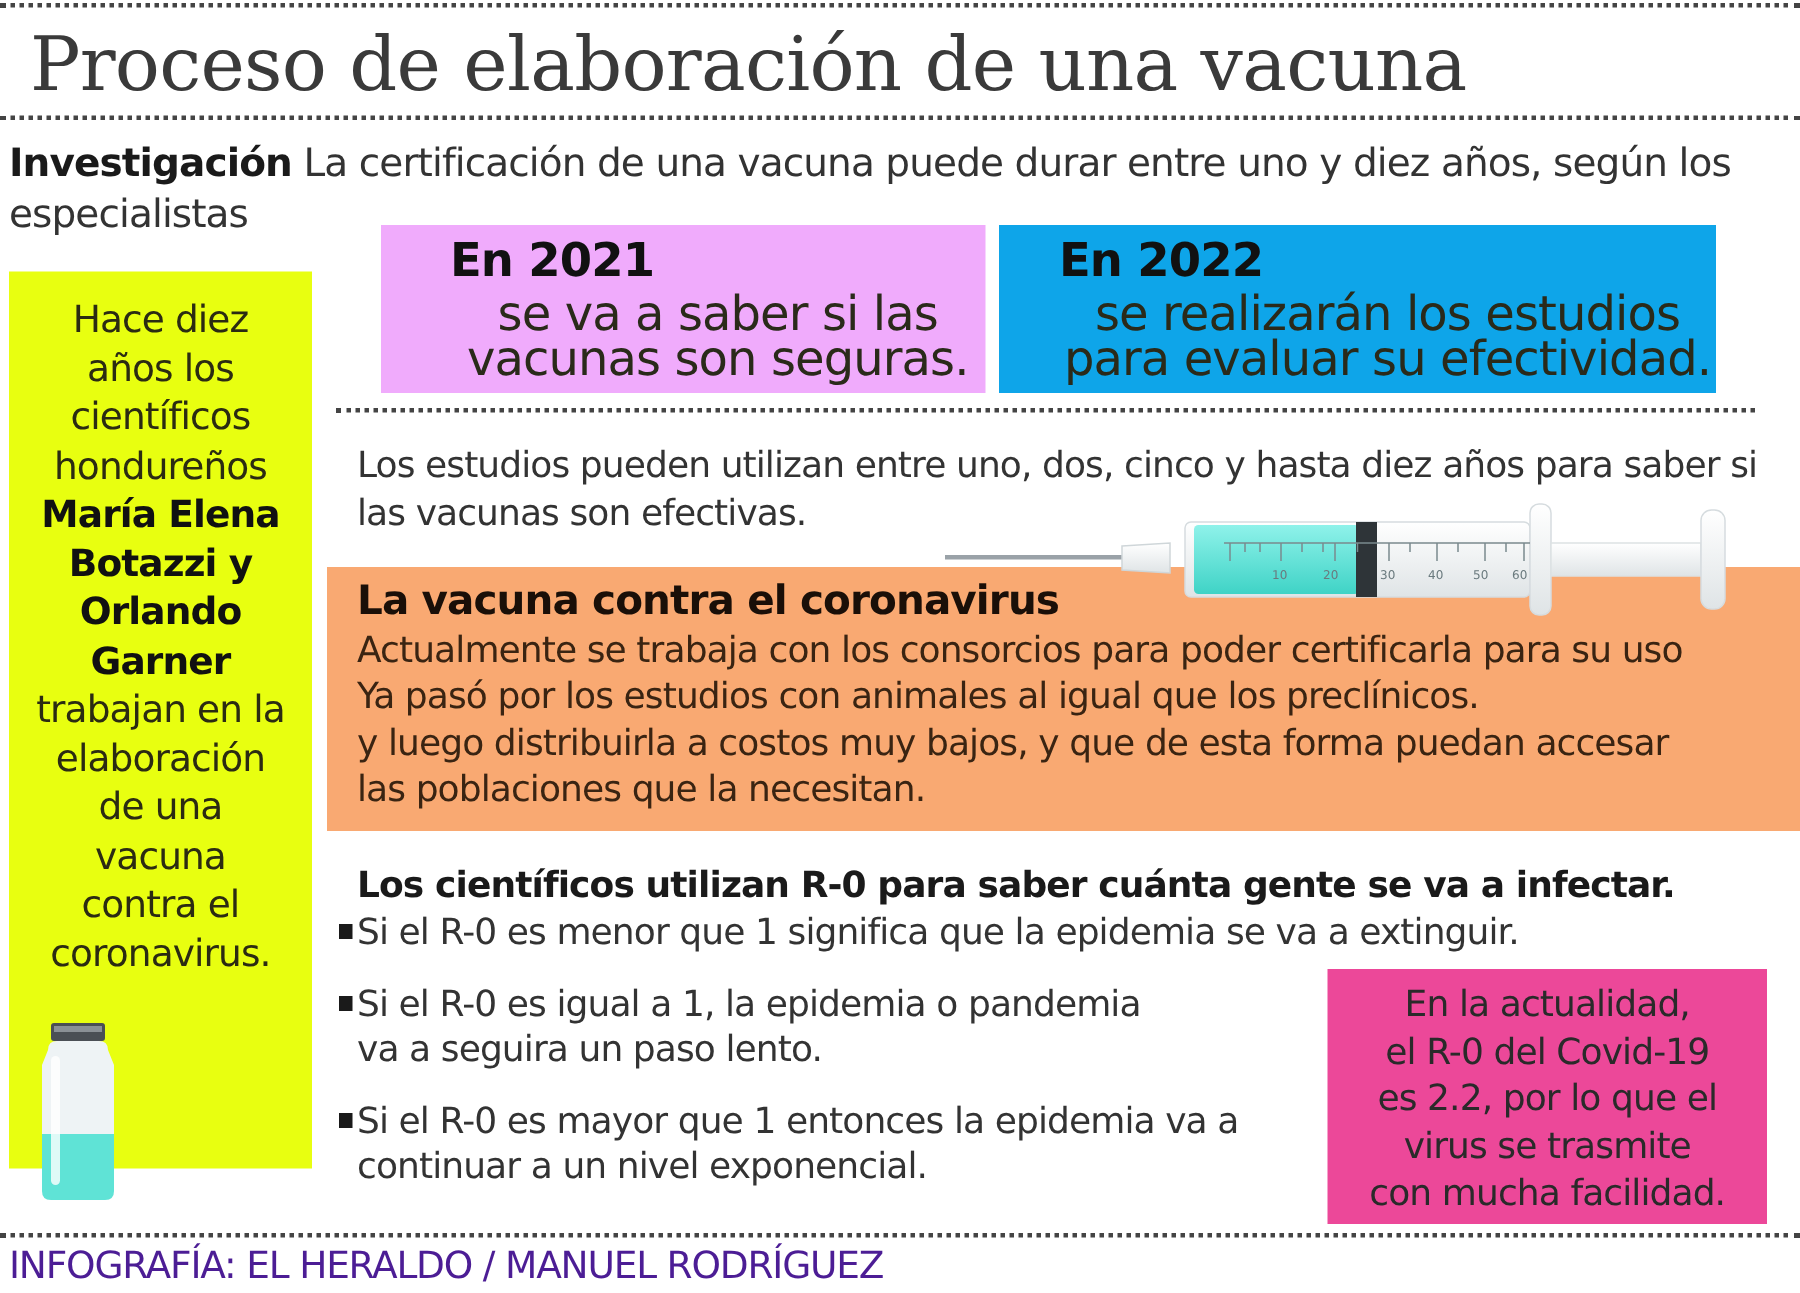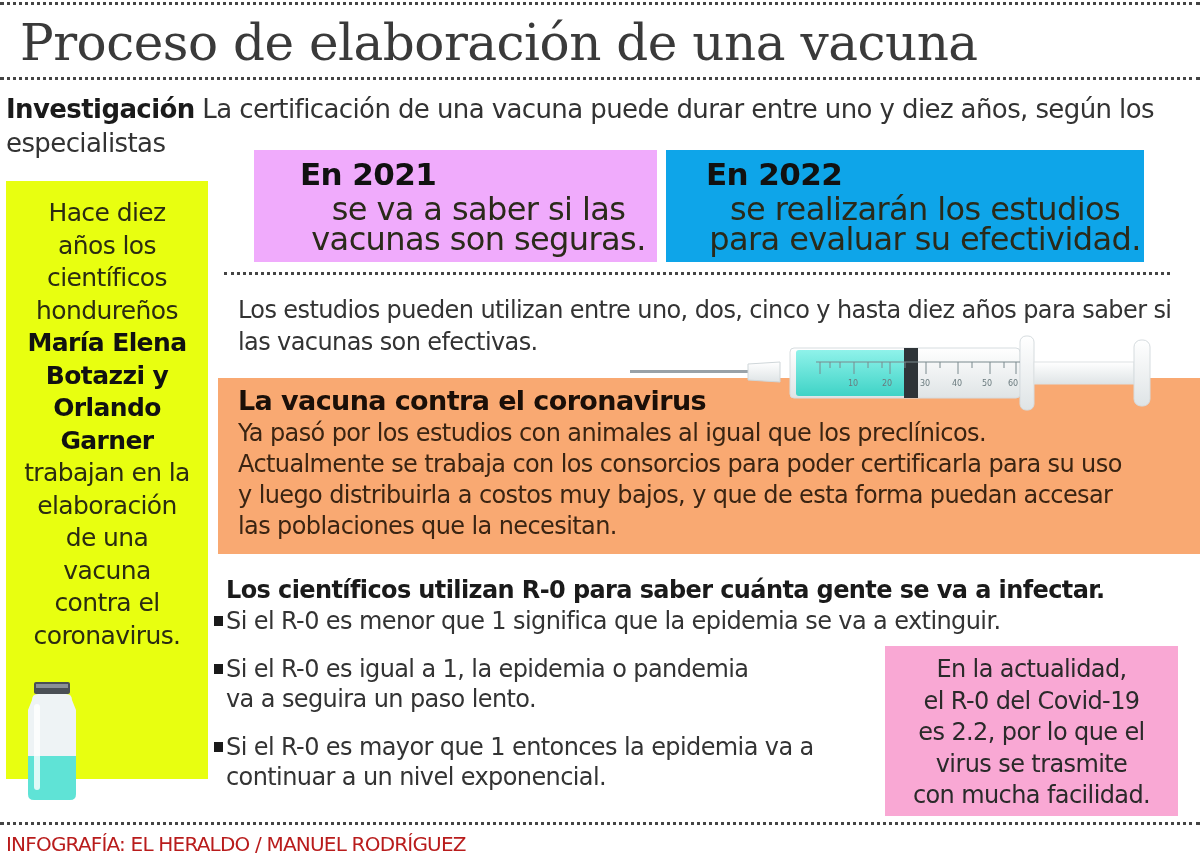--- a/index.html
+++ b/index.html
@@ -48,37 +48,37 @@
   #orange-box {
     position: absolute; left: 218px; top: 378px; width: 982px; height: 176px;
     background: #f9a972;
     padding: 6px 0 0 20px; letter-spacing: -0.6px;
   }
   #orange-box .hd { font-weight: bold; font-size: 27px; line-height: 34px; color: #1a0f08; }
   #orange-box .bd { font-size: 24px; line-height: 31px; color: #3a2412; }
 
   #syringe { position: absolute; left: 620px; top: 330px; width: 560px; height: 90px; }
 
-  #r0 { position: absolute; left: 216px; top: 574px; width: 960px; letter-spacing: -0.6px; }
+  #r0 { position: absolute; left: 228px; top: 574px; width: 960px; letter-spacing: -0.6px; }
   #r0 .hd { font-weight: bold; font-size: 24px; line-height: 32px; color: #1a1a1a; padding-left: 10px; }
   #r0 .item { position: relative; font-size: 24px; line-height: 30px; color: #333; padding-left: 10px; }
   #r0 .item::before { content: ""; position: absolute; left: -2px; top: 10px; width: 9px; height: 10px; background: #1a1a1a; }
   #r0 .i1 { margin-top: 0; }
   #r0 .i2 { margin-top: 18px; width: 560px; }
   #r0 .i3 { margin-top: 18px; width: 600px; }
 
   #covid-box {
     position: absolute; left: 885px; top: 646px; width: 293px; height: 170px;
-    background: #f9a8d4; text-align: center;
+    background: #ec4899; text-align: center;
     font-size: 24px; line-height: 31.5px; color: #2a2a2a; padding-top: 8px; letter-spacing: -0.6px;
   }
 
   #credit {
     position: absolute; left: 6px; top: 830px;
-    font-size: 20px; line-height: 28px; color: #b91c1c; letter-spacing: -0.8px;
+    font-size: 25px; line-height: 28px; color: #4c1d95; letter-spacing: -0.8px;
   }
 </style>
 </head>
 <body>
 
 <div class="dotline" style="top:2px;"></div>
 
 <h1 id="title">Proceso de elaboración de una vacuna</h1>
 
 <div class="dotline" style="top:77px;"></div>
@@ -120,22 +120,22 @@
   <div class="desc">se realizarán los estudios</div>
   <div class="desc">para evaluar su efectividad.</div>
 </div>
 
 <div class="dotline" style="top:272px; left:224px; right:30px;"></div>
 
 <p id="studies">Los estudios pueden utilizan entre uno, dos, cinco y hasta diez años para saber si las vacunas son efectivas.</p>
 
 <div id="orange-box">
   <div class="hd">La vacuna contra el coronavirus</div>
+  <div class="bd">Actualmente se trabaja con los consorcios para poder certificarla para su uso</div>
   <div class="bd">Ya pasó por los estudios con animales al igual que los preclínicos.</div>
-  <div class="bd">Actualmente se trabaja con los consorcios para poder certificarla para su uso</div>
   <div class="bd">y luego distribuirla a costos muy bajos, y que de esta forma puedan accesar</div>
   <div class="bd">las poblaciones que la necesitan.</div>
 </div>
 
 <svg id="syringe" viewBox="0 0 560 90">
   <defs>
     <linearGradient id="barrel" x1="0" y1="0" x2="0" y2="1">
       <stop offset="0" stop-color="#ffffff"></stop>
       <stop offset="1" stop-color="#dfe4e6"></stop>
     </linearGradient>

